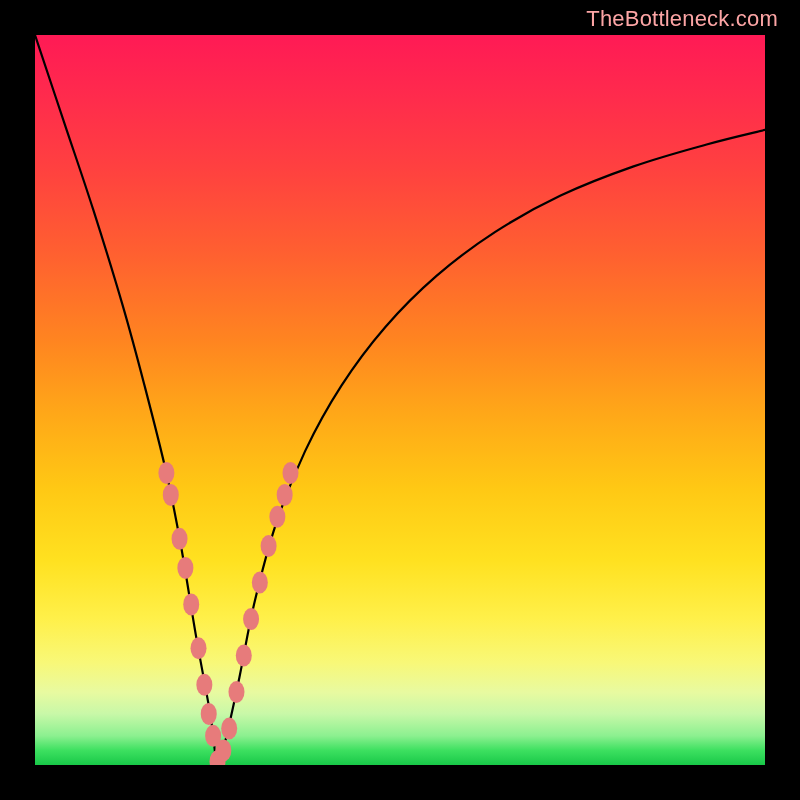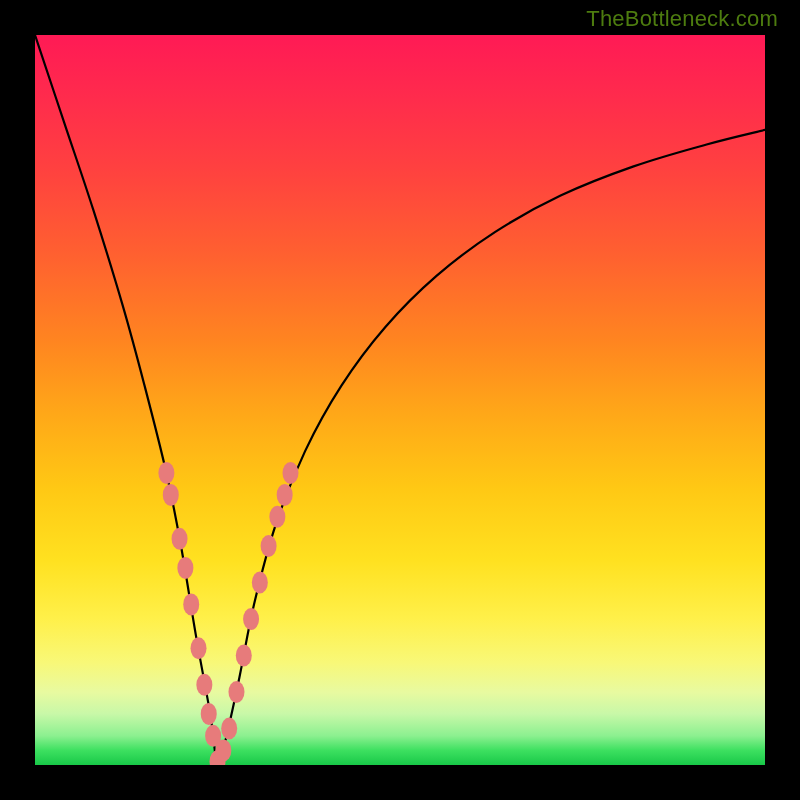--- a/index.html
+++ b/index.html
@@ -49,21 +49,21 @@
     position: absolute;
     left: 0;
     top: 0;
     width: 730px;
     height: 730px;
   }
   .watermark {
     position: absolute;
     top: 6px;
     right: 22px;
-    color: #4d7c0f;
+    color: #fca5a5;
     font-size: 22px;
     letter-spacing: 0.2px;
     font-weight: 400;
     user-select: none;
   }
 </style>
 </head>
 <body>
 
 <div class="frame">

